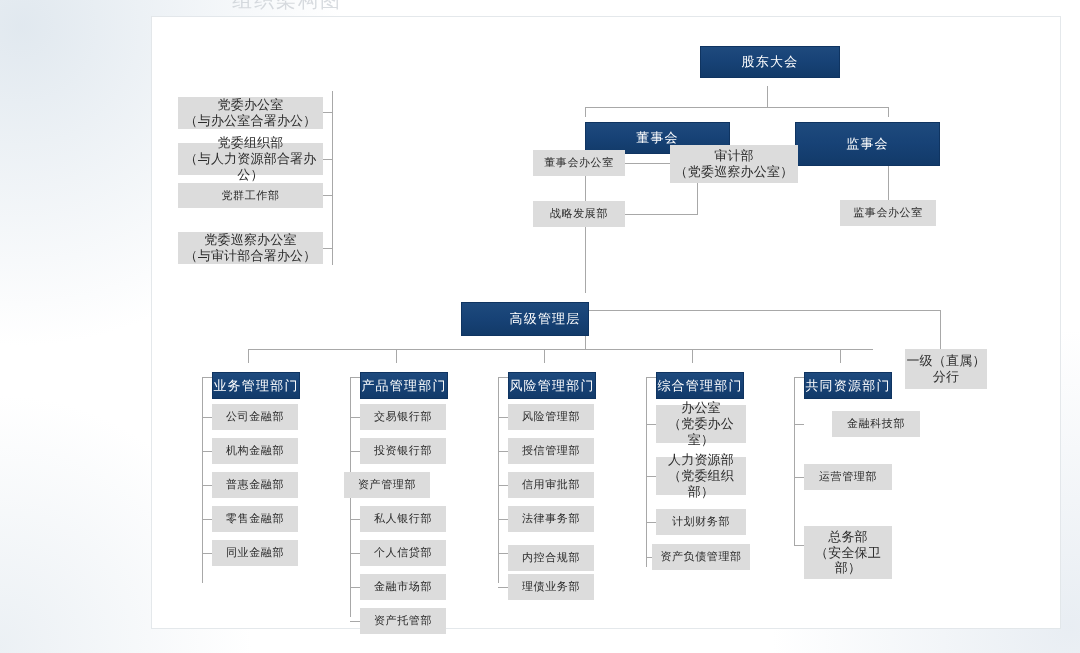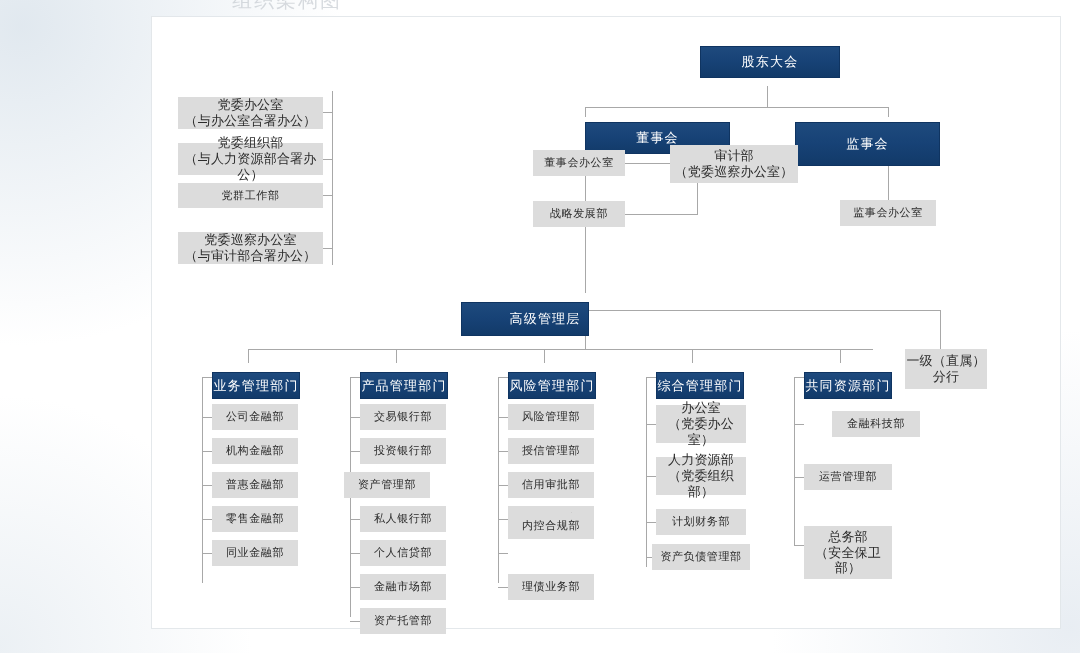--- a/index.html
+++ b/index.html
@@ -218,21 +218,21 @@
     <div class="box grey" style="left:208px; top:489px; width:86px; height:26px;">私人银行部</div>
     <div class="box grey" style="left:208px; top:523px; width:86px; height:26px;">个人信贷部</div>
     <div class="box grey" style="left:208px; top:557px; width:86px; height:26px;">金融市场部</div>
     <div class="box grey" style="left:208px; top:591px; width:86px; height:26px;">资产托管部</div>
 
     <div class="box navy" style="left:356px; top:346px; width:88px; height:27px;">风险管理部门</div>
     <div class="box grey" style="left:356px; top:387px; width:86px; height:26px;">风险管理部</div>
     <div class="box grey" style="left:356px; top:421px; width:86px; height:26px;">授信管理部</div>
     <div class="box grey" style="left:356px; top:455px; width:86px; height:26px;">信用审批部</div>
     <div class="box grey" style="left:356px; top:489px; width:86px; height:26px;">法律事务部</div>
-    <div class="box grey" style="left:356px; top:496px; width:86px; height:26px;">内控合规部</div>
+    <div class="box grey" style="left:356px; top:528px; width:86px; height:26px;">内控合规部</div>
     <div class="box grey" style="left:356px; top:557px; width:86px; height:26px;">理债业务部</div>
 
     <div class="box navy" style="left:504px; top:346px; width:88px; height:27px;">综合管理部门</div>
     <div class="box grey two-line" style="left:504px; top:388px; width:90px; height:38px;">办公室
 （党委办公室）</div>
     <div class="box grey two-line" style="left:504px; top:440px; width:90px; height:38px;">人力资源部
 （党委组织部）</div>
     <div class="box grey" style="left:504px; top:492px; width:90px; height:26px;">计划财务部</div>
     <div class="box grey" style="left:500px; top:527px; width:98px; height:26px;">资产负债管理部</div>
 

